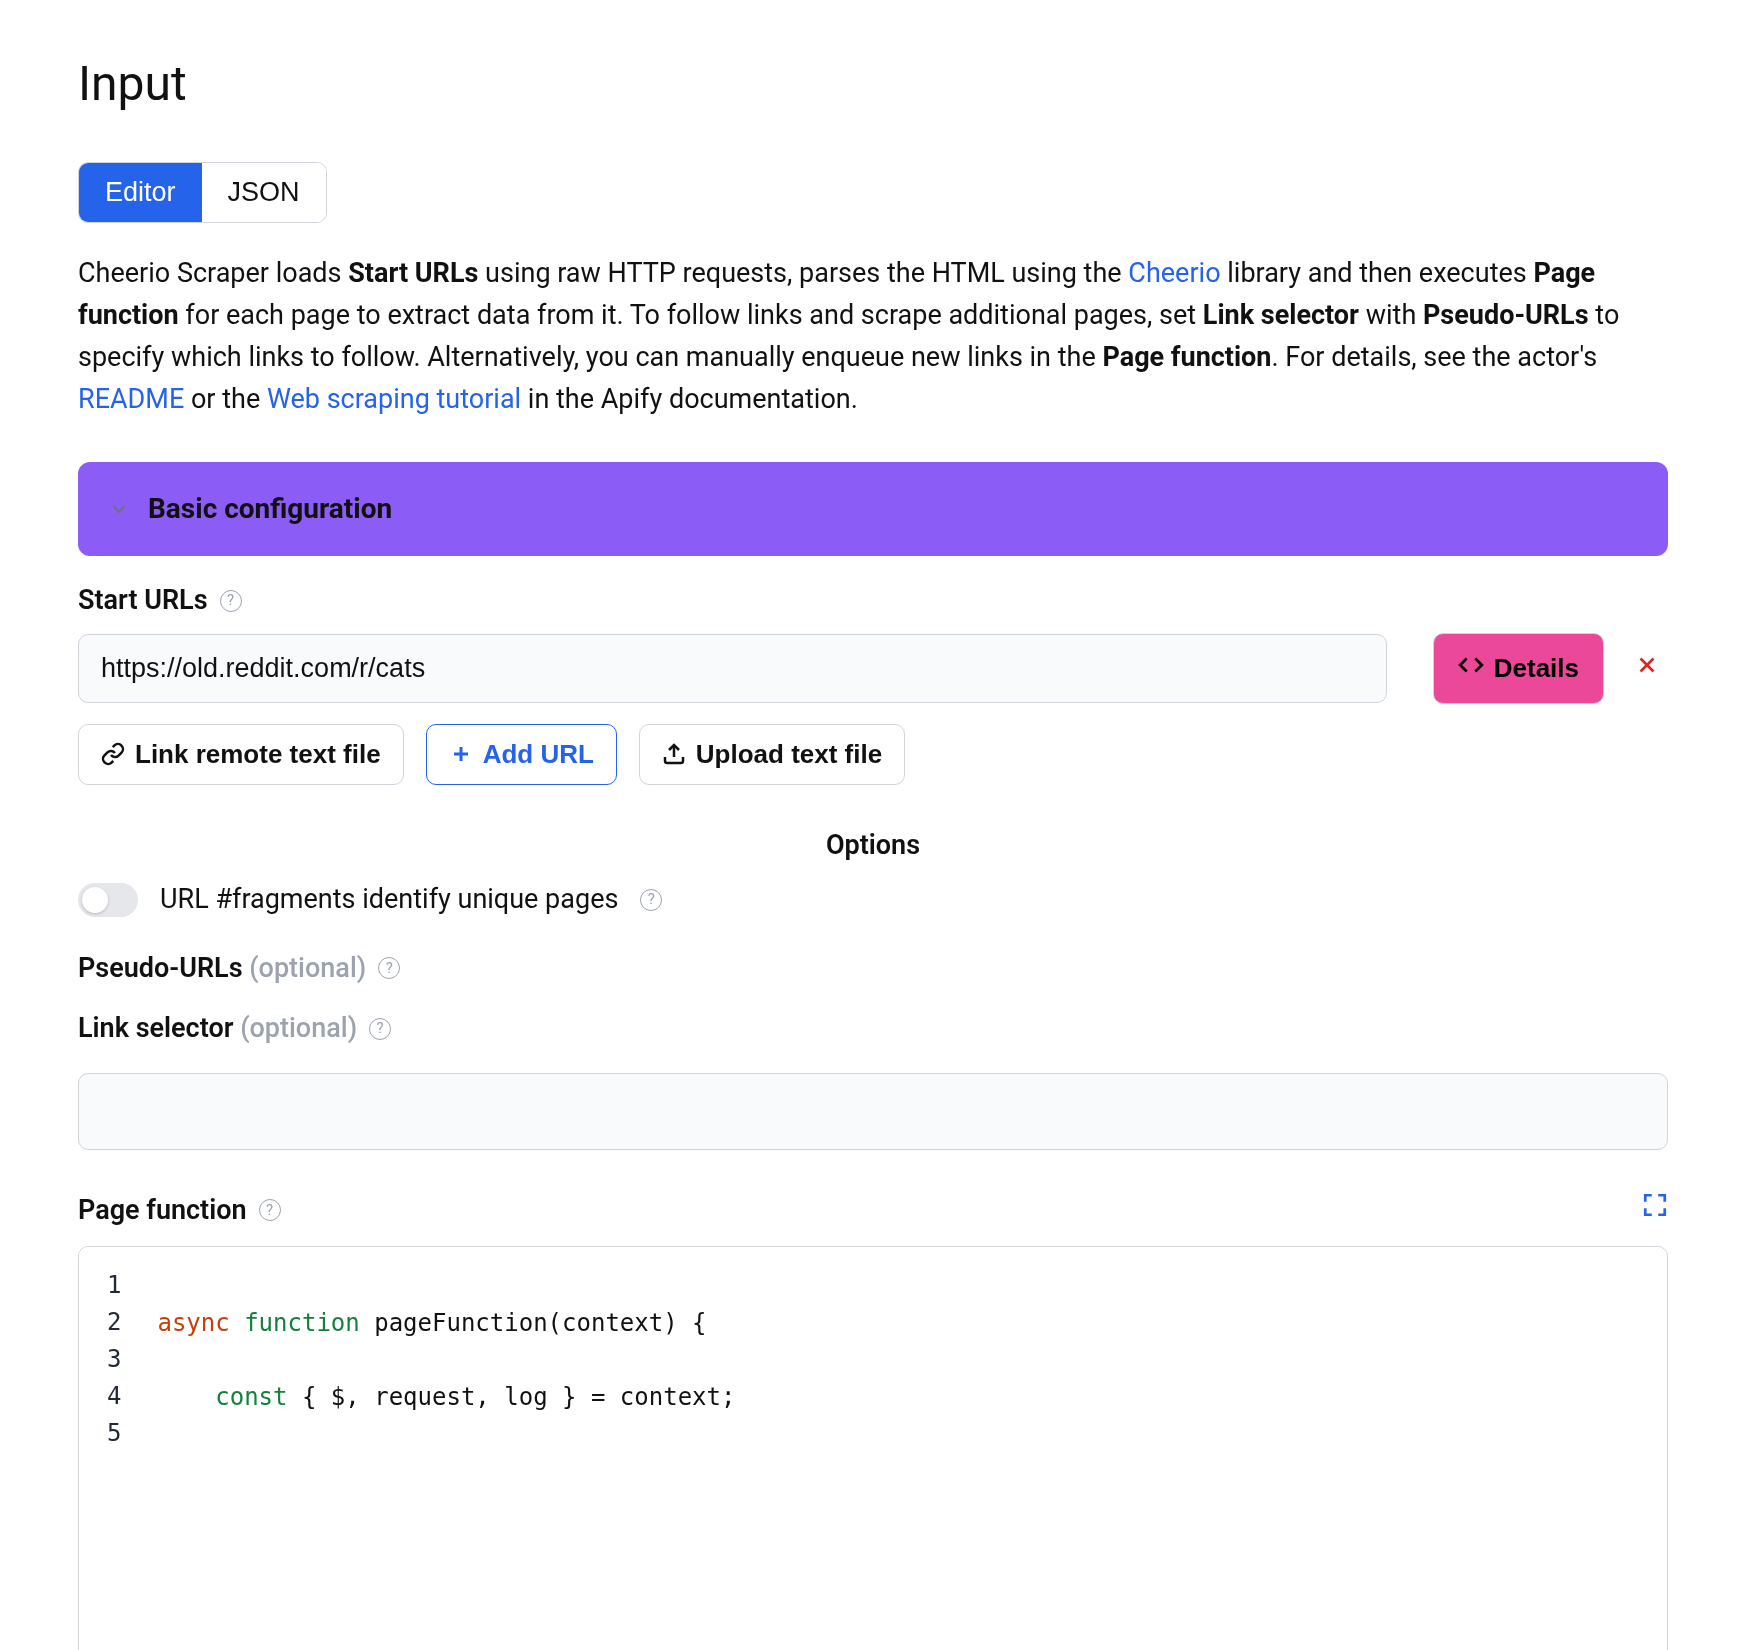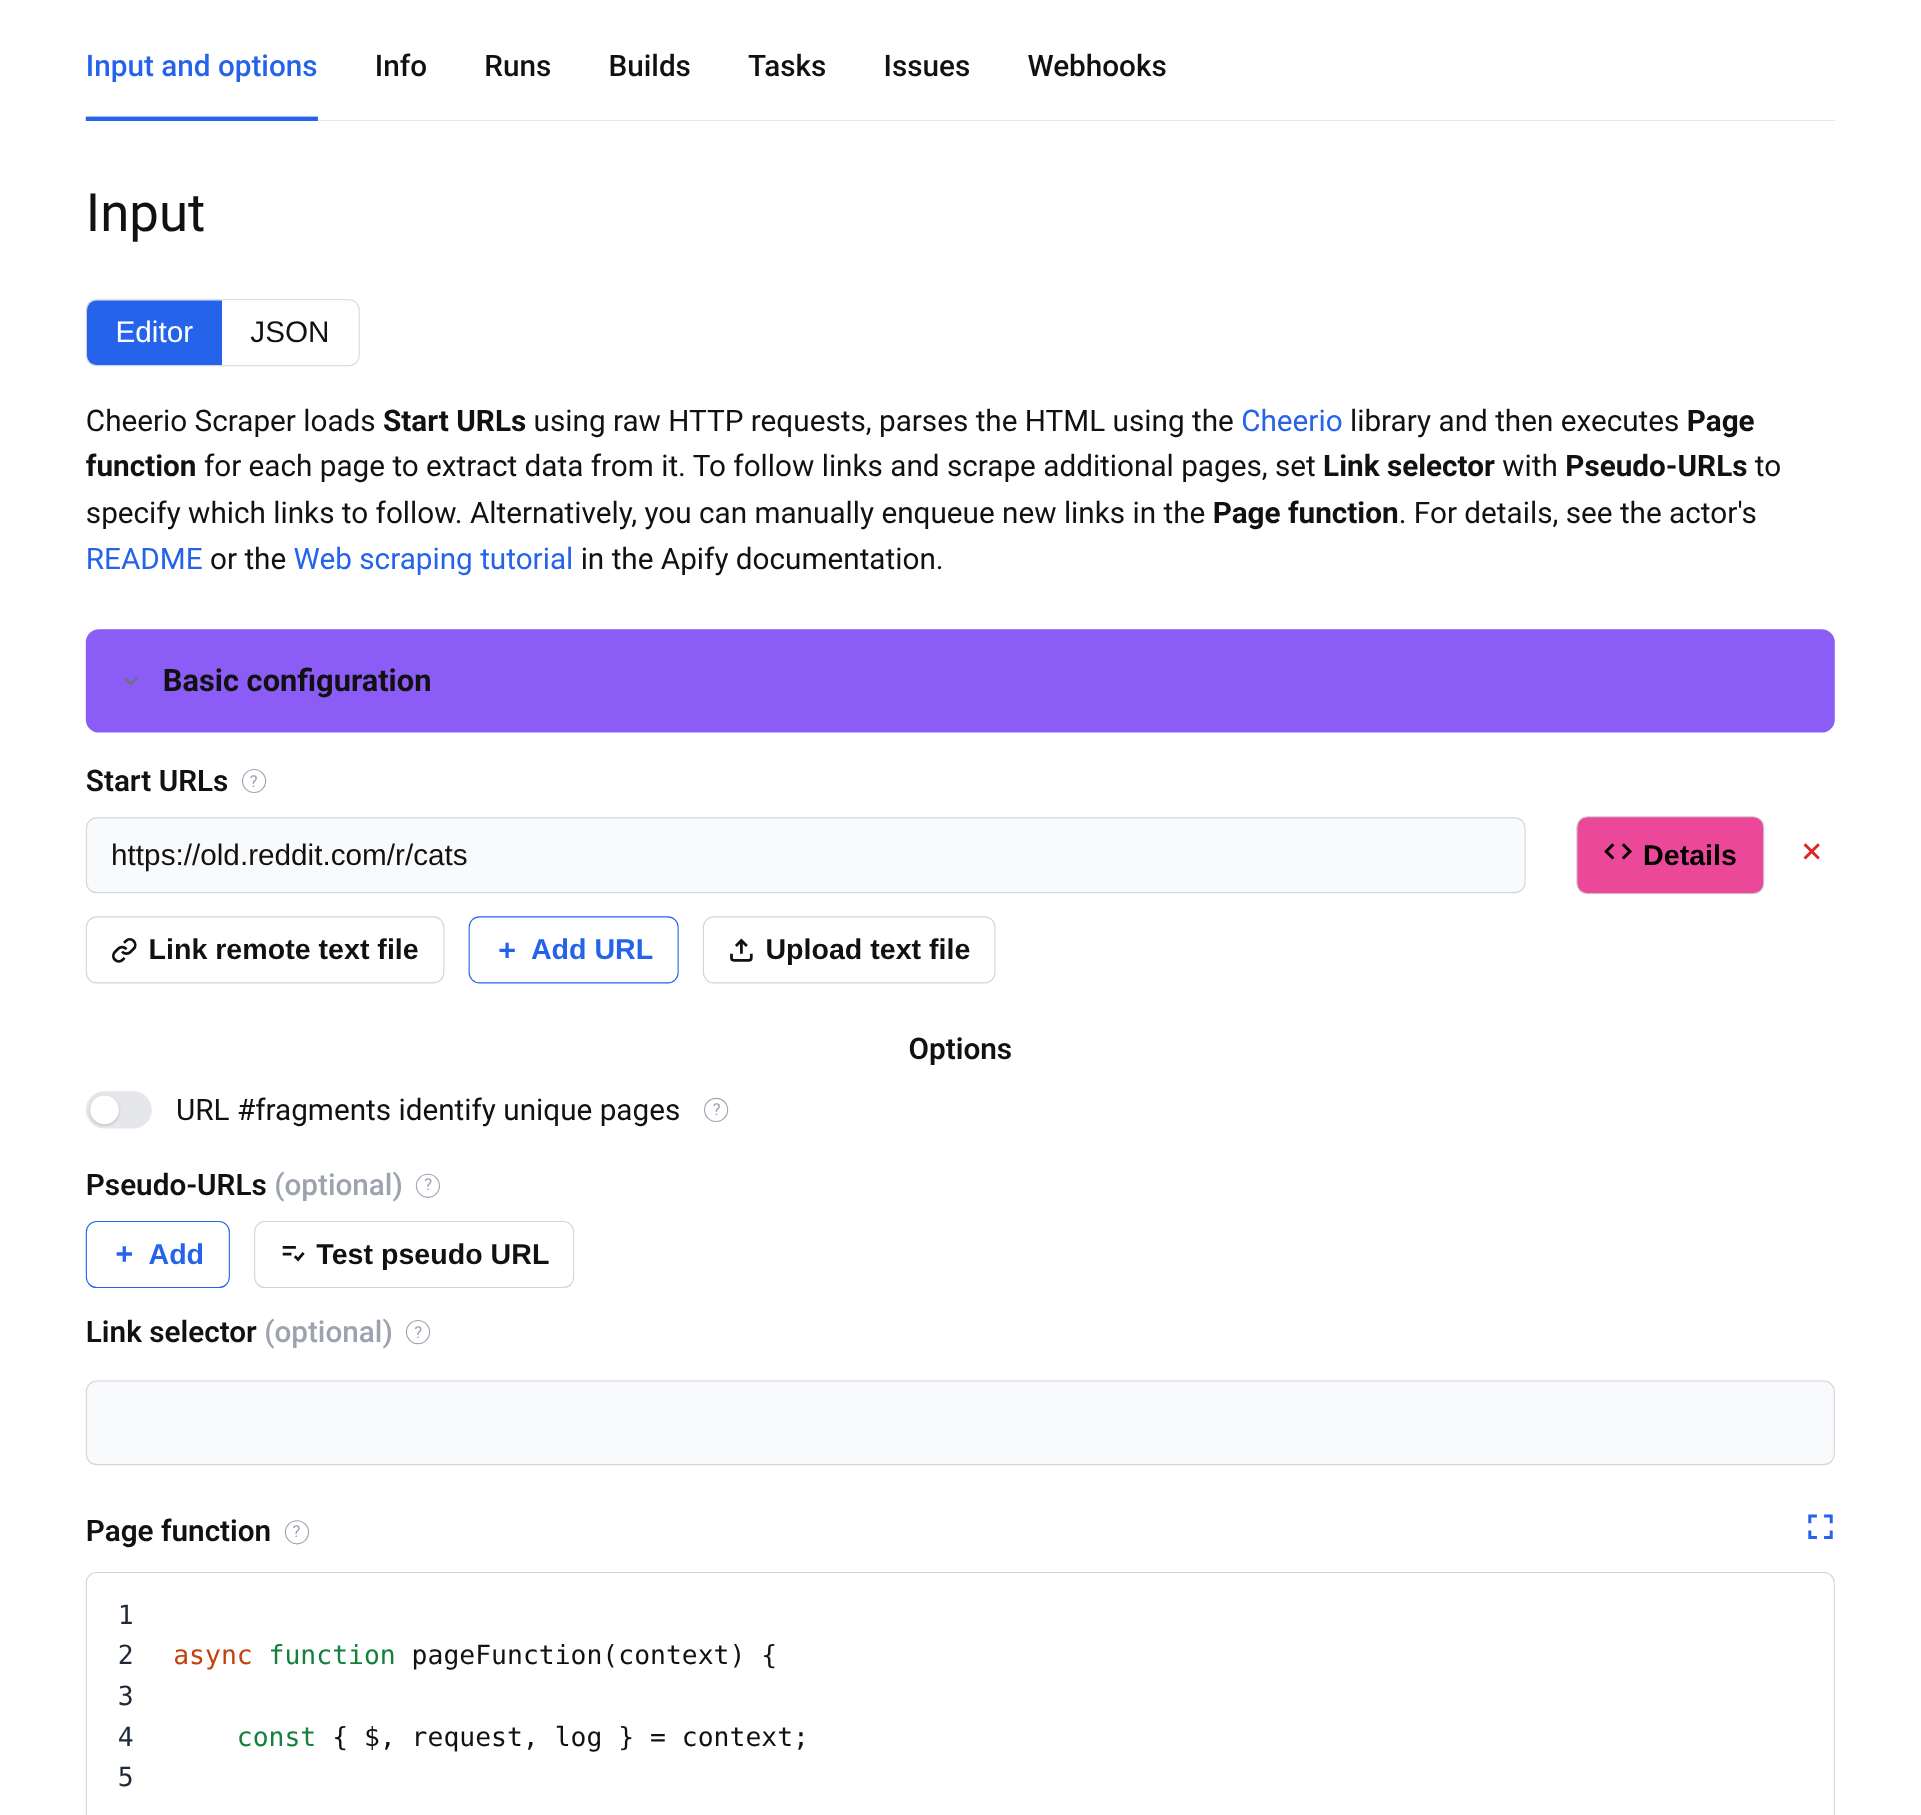--- a/index.html
+++ b/index.html
@@ -62,29 +62,20 @@
 .code .line { height: 37px; }
 .tok-kw { color: #c2410c; }
 .tok-kw2 { color: #15803d; }
 .tok-fn { color: #111; }
 </style>
 </head>
 <body>
 
 <div class="page">
 
-  <div class="tabs">
-    <div class="tab active">Input and options</div>
-    <div class="tab">Info</div>
-    <div class="tab">Runs</div>
-    <div class="tab">Builds</div>
-    <div class="tab">Tasks</div>
-    <div class="tab">Issues</div>
-    <div class="tab">Webhooks</div>
-  </div>
 
   <h1>Input</h1>
 
   <div class="toggle-group">
     <button class="toggle-btn active">Editor</button>
     <button class="toggle-btn">JSON</button>
   </div>
 
   <p class="desc">
     <span>Cheerio Scraper loads </span><strong>Start URLs</strong><span> using raw HTTP requests, parses the HTML using the </span><a href="#">Cheerio</a><span> library and then executes </span><strong>Page function</strong><span> for each page to extract data from it. To follow links and scrape additional pages, set </span><strong>Link selector</strong><span> with </span><strong>Pseudo-URLs</strong><span> to specify which links to follow. Alternatively, you can manually enqueue new links in the </span><strong>Page function</strong><span>. For details, see the actor's </span><a href="#">README</a><span> or the </span><a href="#">Web scraping tutorial</a><span> in the Apify documentation.</span>
@@ -161,41 +152,20 @@
   </div>
   <div class="toggle-switch-row">
     <div class="switch"></div>
     <span class="switch-label">URL #fragments identify unique pages</span>
     <span class="help-icon">?</span>
   </div>
 
   <div class="field-label-row" style="margin-top:28px;">
     <span class="field-label"><span>Pseudo-URLs </span><span class="optional">(optional)</span></span>
     <span class="help-icon">?</span>
-  </div>
-  <div class="btn-row" style="margin-top:12px;">
-    <button class="btn primary-outline">
-      <span class="icon-wrap">
-        <svg viewBox="0 0 24 24" fill="none" stroke="currentColor" stroke-width="3">
-            <line x1="12" y1="5" x2="12" y2="19"></line>
-            <line x1="5" y1="12" x2="19" y2="12"></line>
-          </svg>
-      </span>
-      <span>Add</span>
-    </button>
-    <button class="btn">
-      <span class="icon-wrap">
-        <svg viewBox="0 0 24 24" fill="none" stroke="currentColor" stroke-width="2.5">
-            <line x1="3" y1="6" x2="15" y2="6"></line>
-            <line x1="3" y1="12" x2="11" y2="12"></line>
-            <polyline points="14 14 17 17 22 11"></polyline>
-          </svg>
-      </span>
-      <span>Test pseudo URL</span>
-    </button>
   </div>
 
   <div class="field-label-row" style="margin-top:20px;">
     <span class="field-label"><span>Link selector </span><span class="optional">(optional)</span></span>
     <span class="help-icon">?</span>
   </div>
   <input class="text-input-empty" style="">
 
   <div class="page-fn-row">
     <div class="field-label-row" style="margin:0;">

